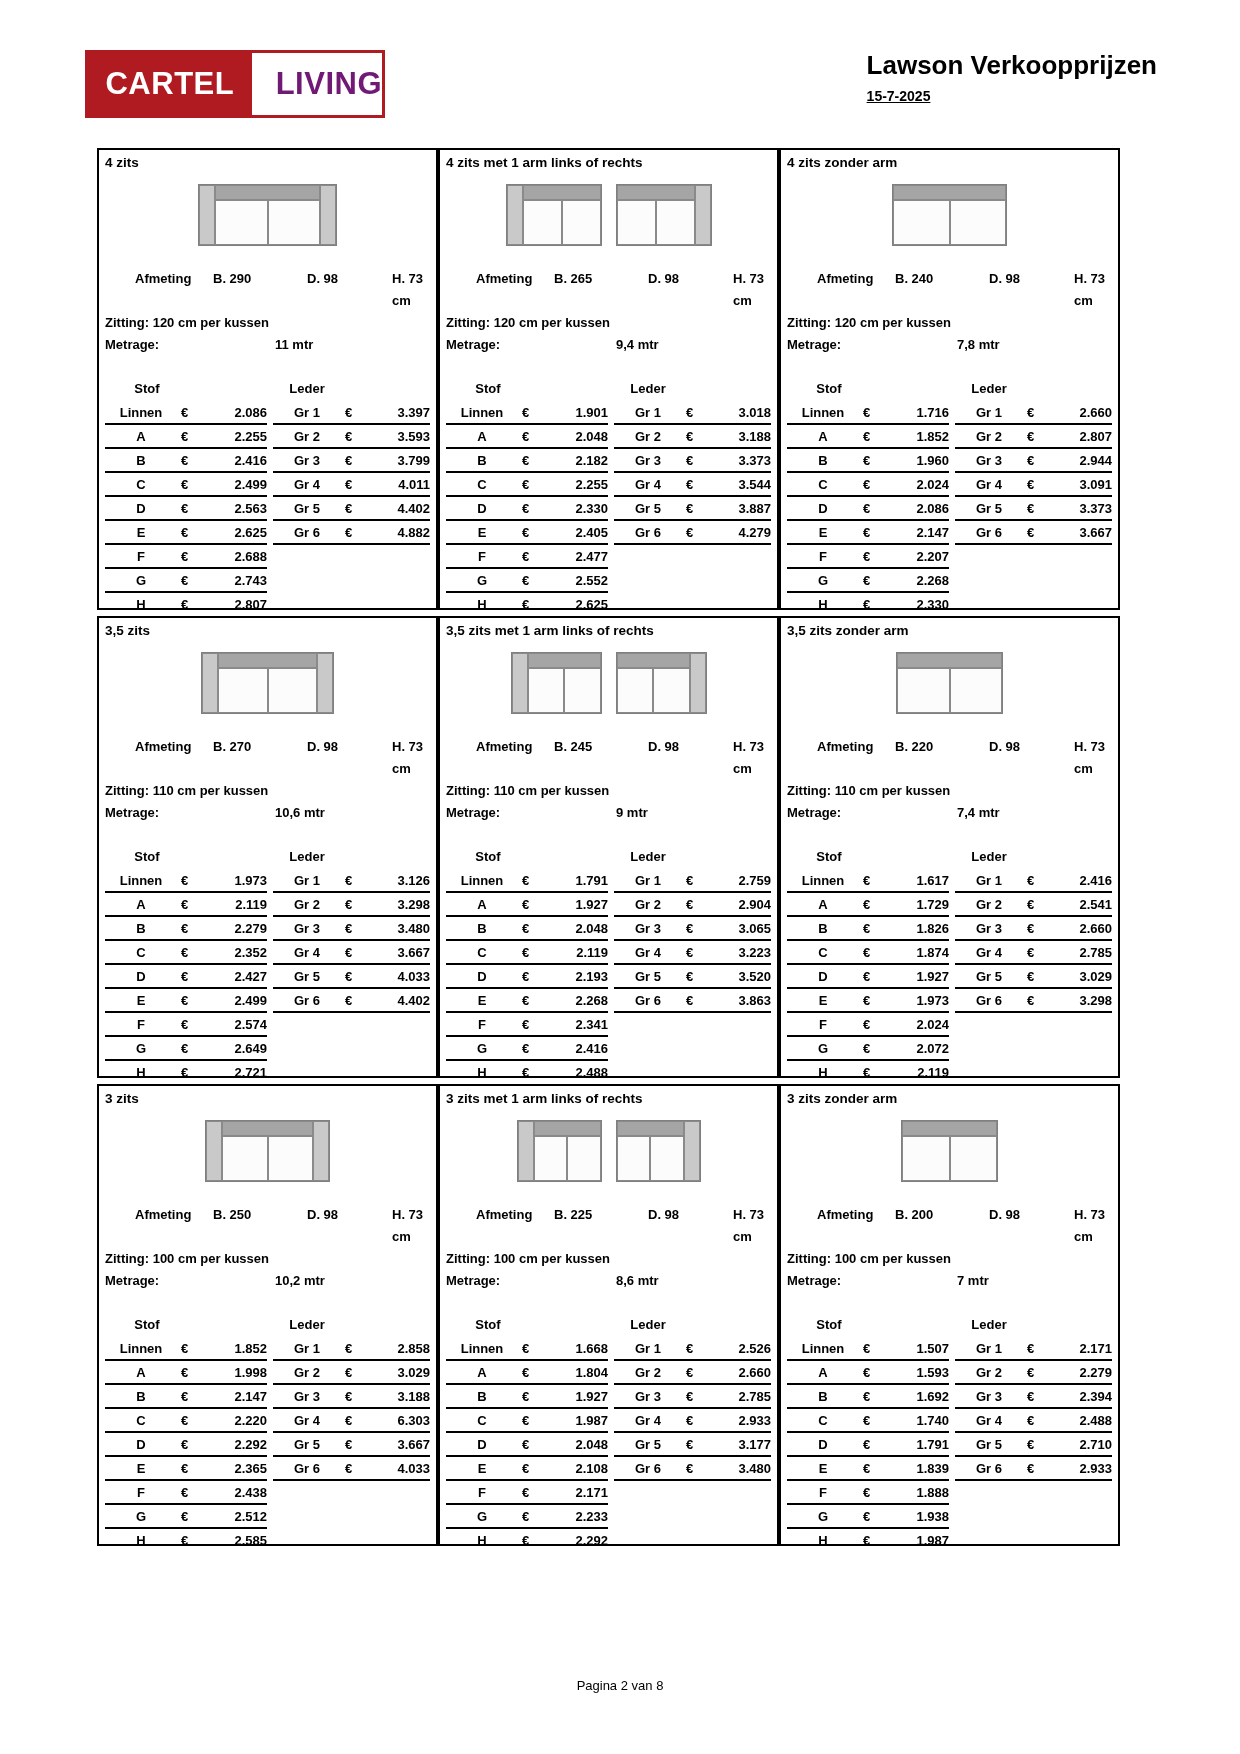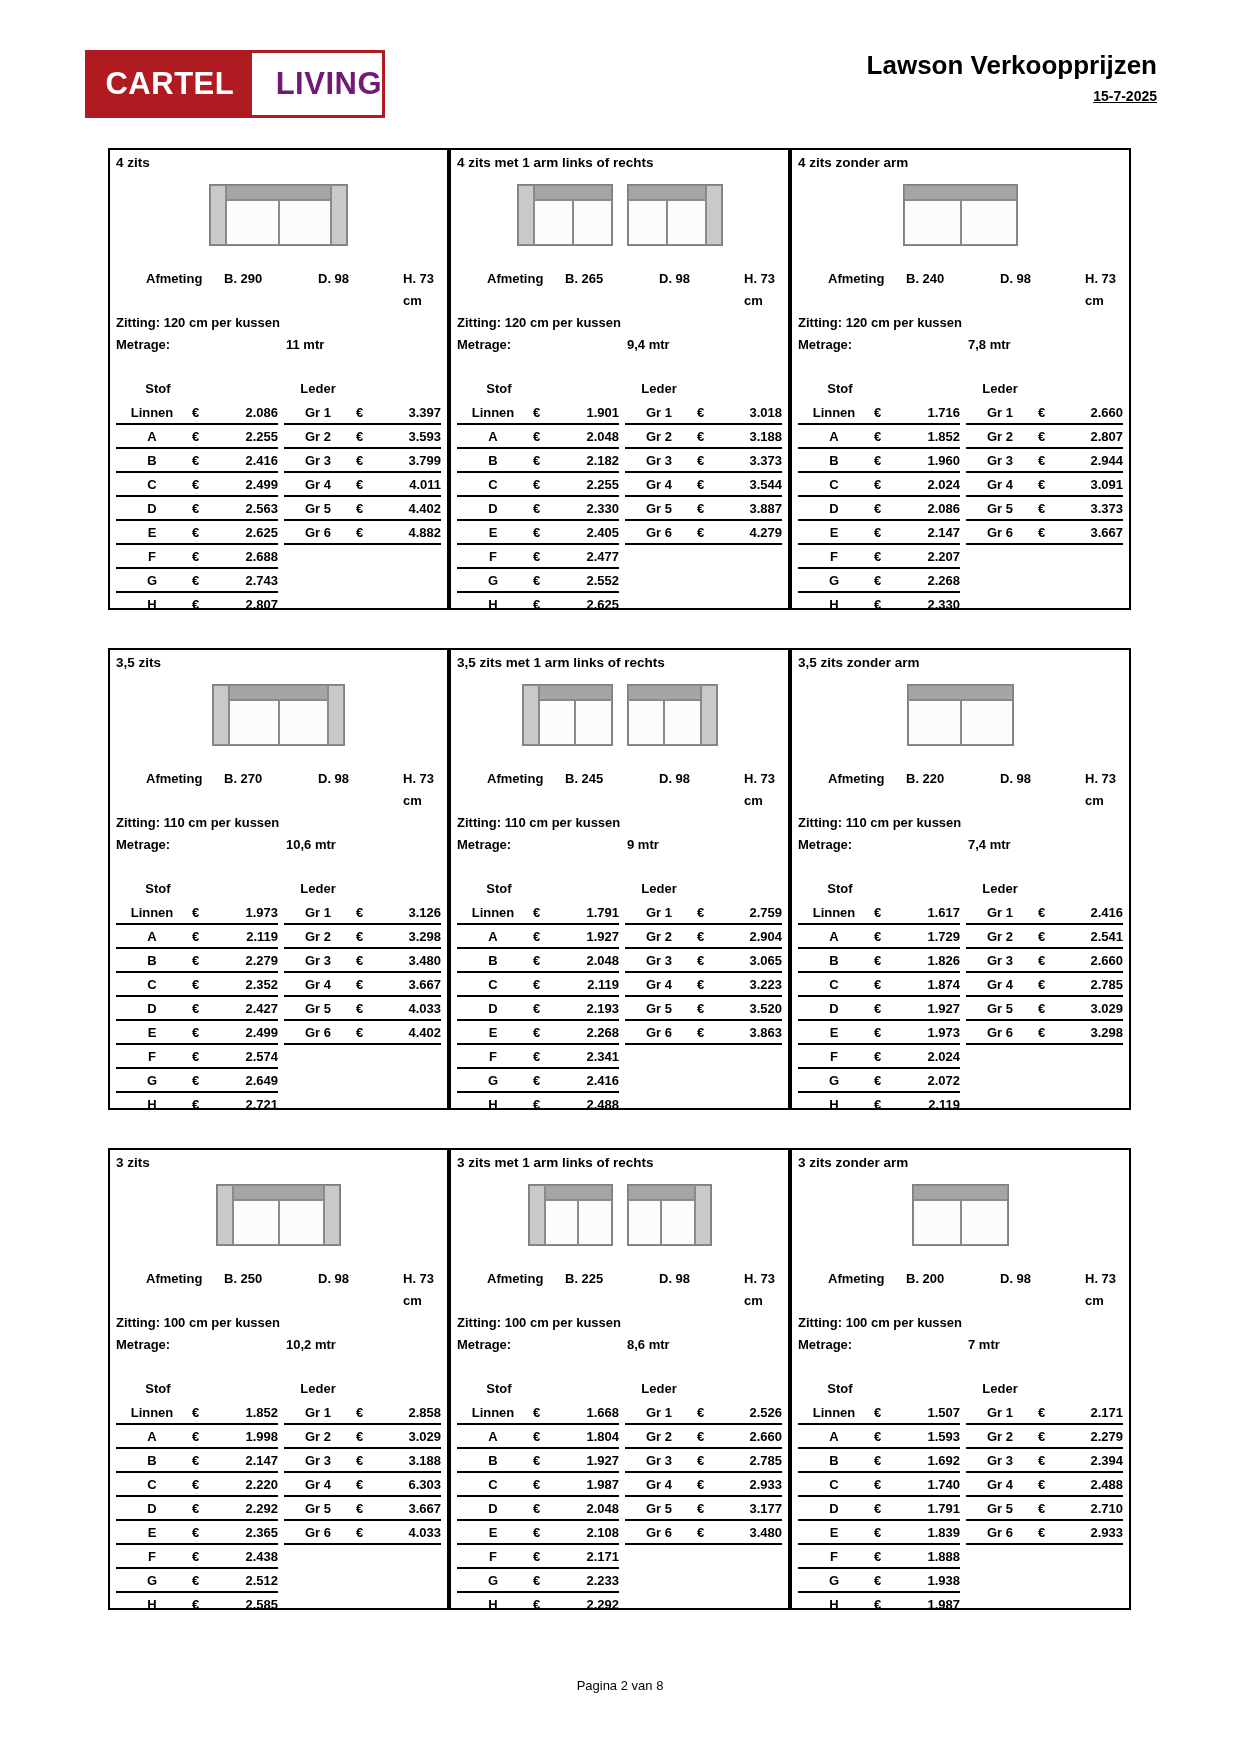--- a/index.html
+++ b/index.html
@@ -6,27 +6,27 @@
   .page{position:relative;width:1240px;height:1754px;background:#ffffff;
         font-family:"Liberation Sans",sans-serif;color:#000;font-weight:bold;overflow:hidden;}
 
   
   .hdr{position:absolute;left:85px;right:83px;top:50px;display:flex;justify-content:space-between;align-items:flex-start;}
   .logo{display:flex;width:300px;height:68px;border:3px solid #b01b21;box-sizing:border-box;gap:24px;}
   .logo-cartel{background:#b01b21;color:#fff;width:178px;display:flex;align-items:center;justify-content:center;
                font-size:31px;font-weight:bold;letter-spacing:.5px;}
   .logo-living{background:#fff;color:#701a75;flex:1;display:flex;align-items:center;justify-content:center;
                font-size:31px;font-weight:bold;letter-spacing:.5px;}
-  .hdr-right{text-align:right;}
+  .hdr-right{text-align:left;}
   .doc-title{font-size:26px;font-weight:bold;margin:0;line-height:30px;}
   .doc-date{font-size:14px;font-weight:bold;margin-top:8px;text-decoration:underline;}
 
   
-  .grid{position:absolute;left:108px;top:148px;width:1023px;display:grid;
-        grid-template-columns:341px 341px 341px;grid-auto-rows:462px;row-gap:38px;}
+  .grid{position:absolute;left:97px;top:148px;width:1023px;display:grid;
+        grid-template-columns:341px 341px 341px;grid-auto-rows:462px;row-gap:6px;}
   .panel{border:2px solid #000;box-sizing:border-box;padding:0 6px;font-size:13px;position:relative;}
   .ptitle{margin-top:4px;font-size:13.5px;line-height:17px;}
 
   
   .diagram{height:68px;margin-top:13px;display:flex;justify-content:center;align-items:flex-start;}
   .sofa-duo{display:flex;gap:14px;}
   .sofa{height:62px;display:flex;border:1px solid #7f7f7f;box-sizing:border-box;background:#fff;}
   .arm{width:16px;background:#c9c9c9;border:1px solid #8a8a8a;box-sizing:border-box;}
   .mid{flex:1;display:flex;flex-direction:column;}
   .back{height:15px;background:#a5a5a5;border:1px solid #8a8a8a;box-sizing:border-box;}

